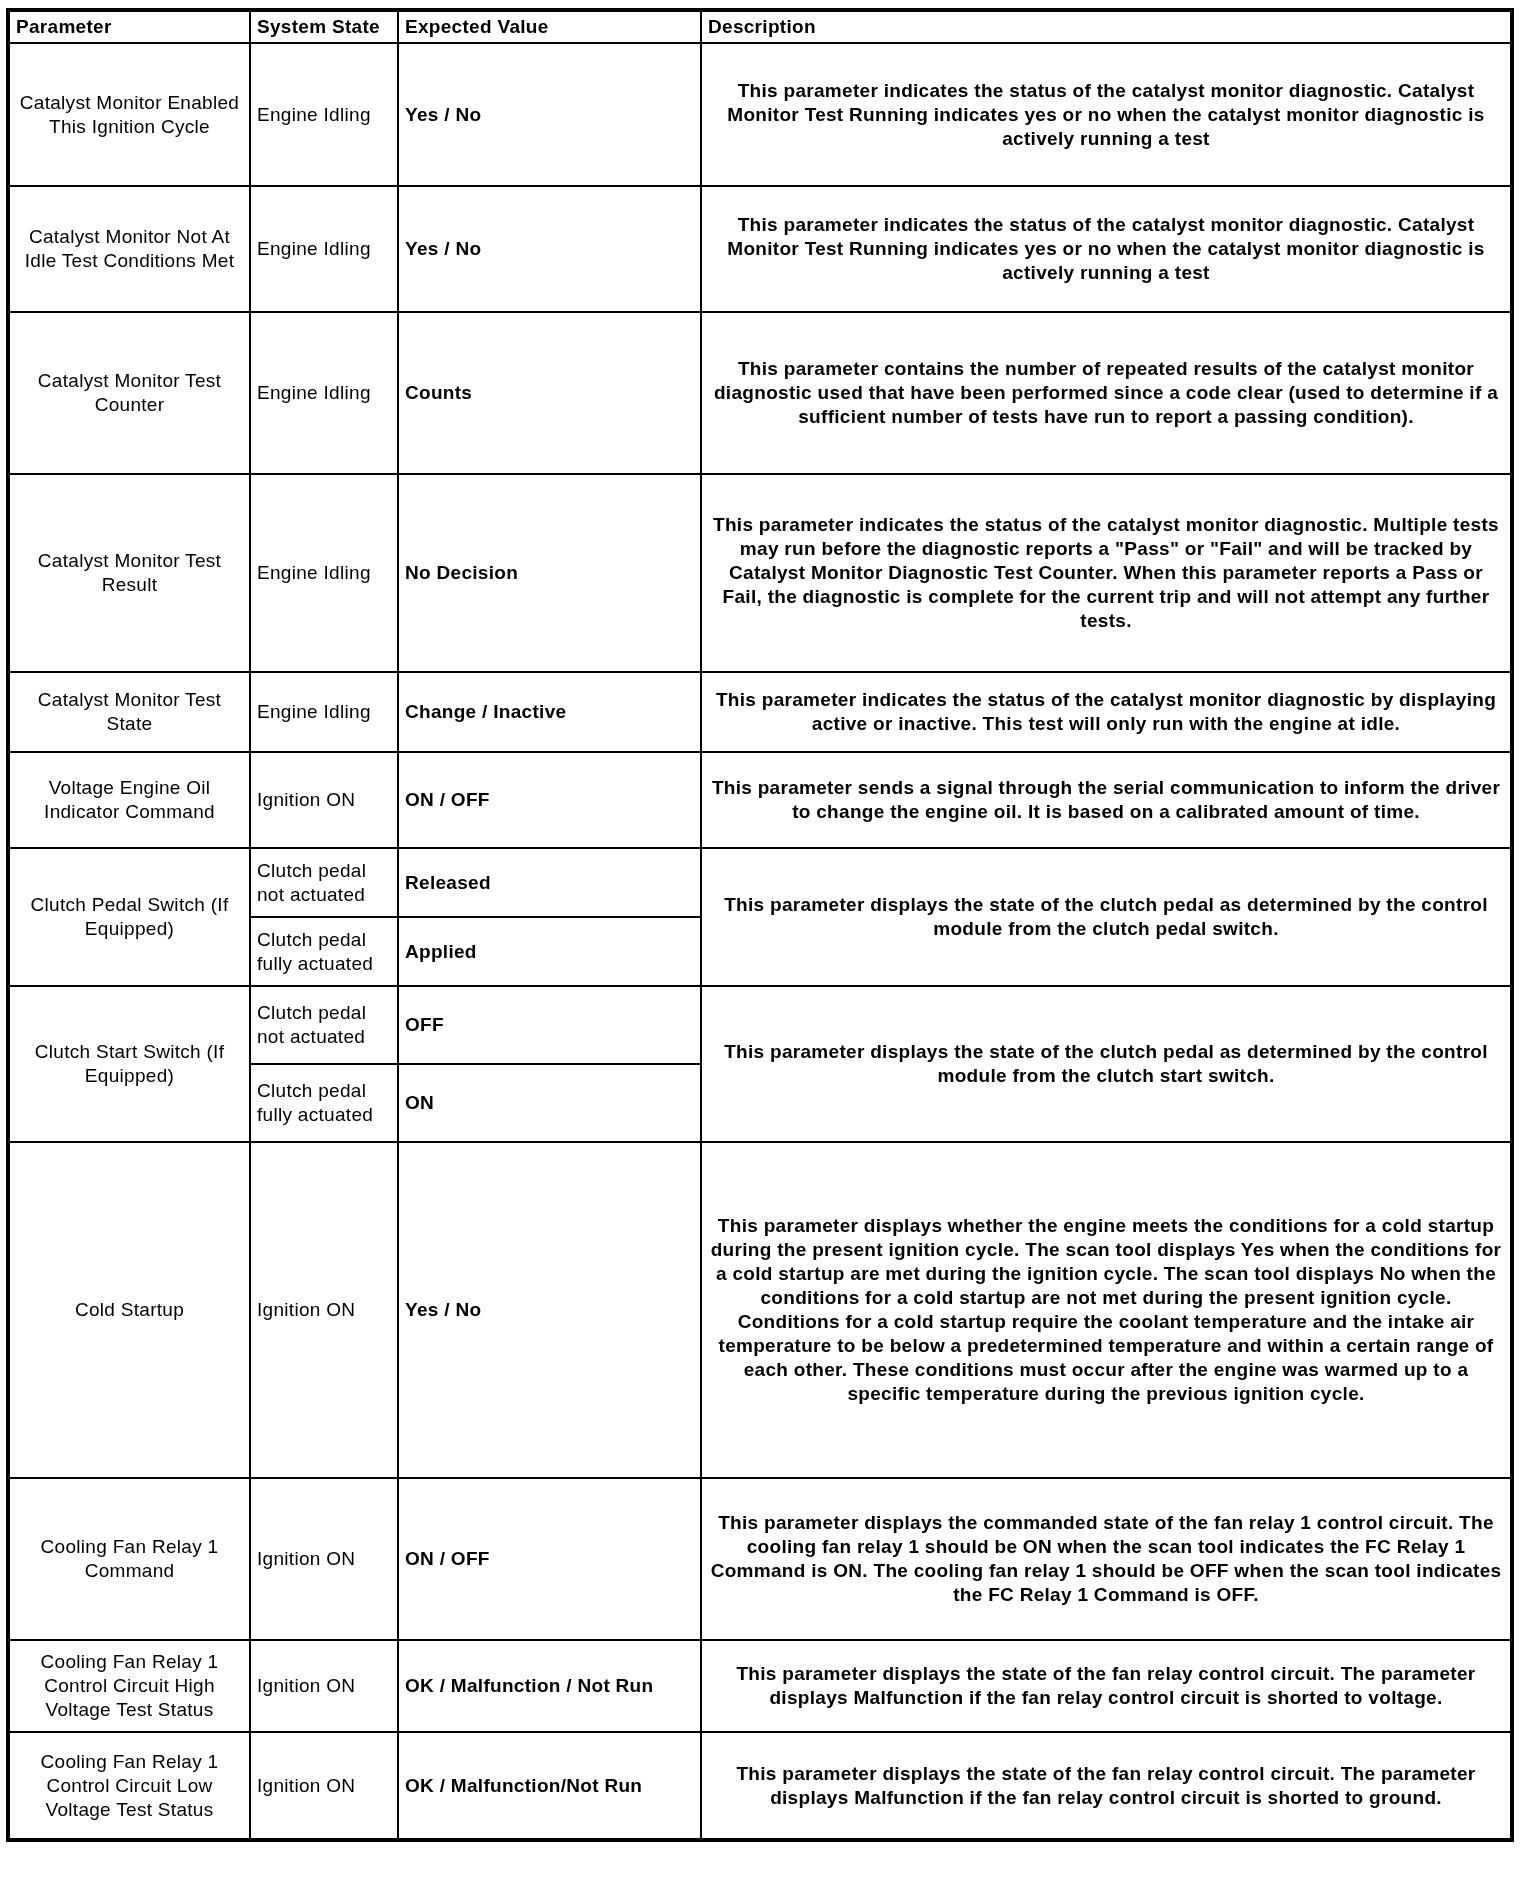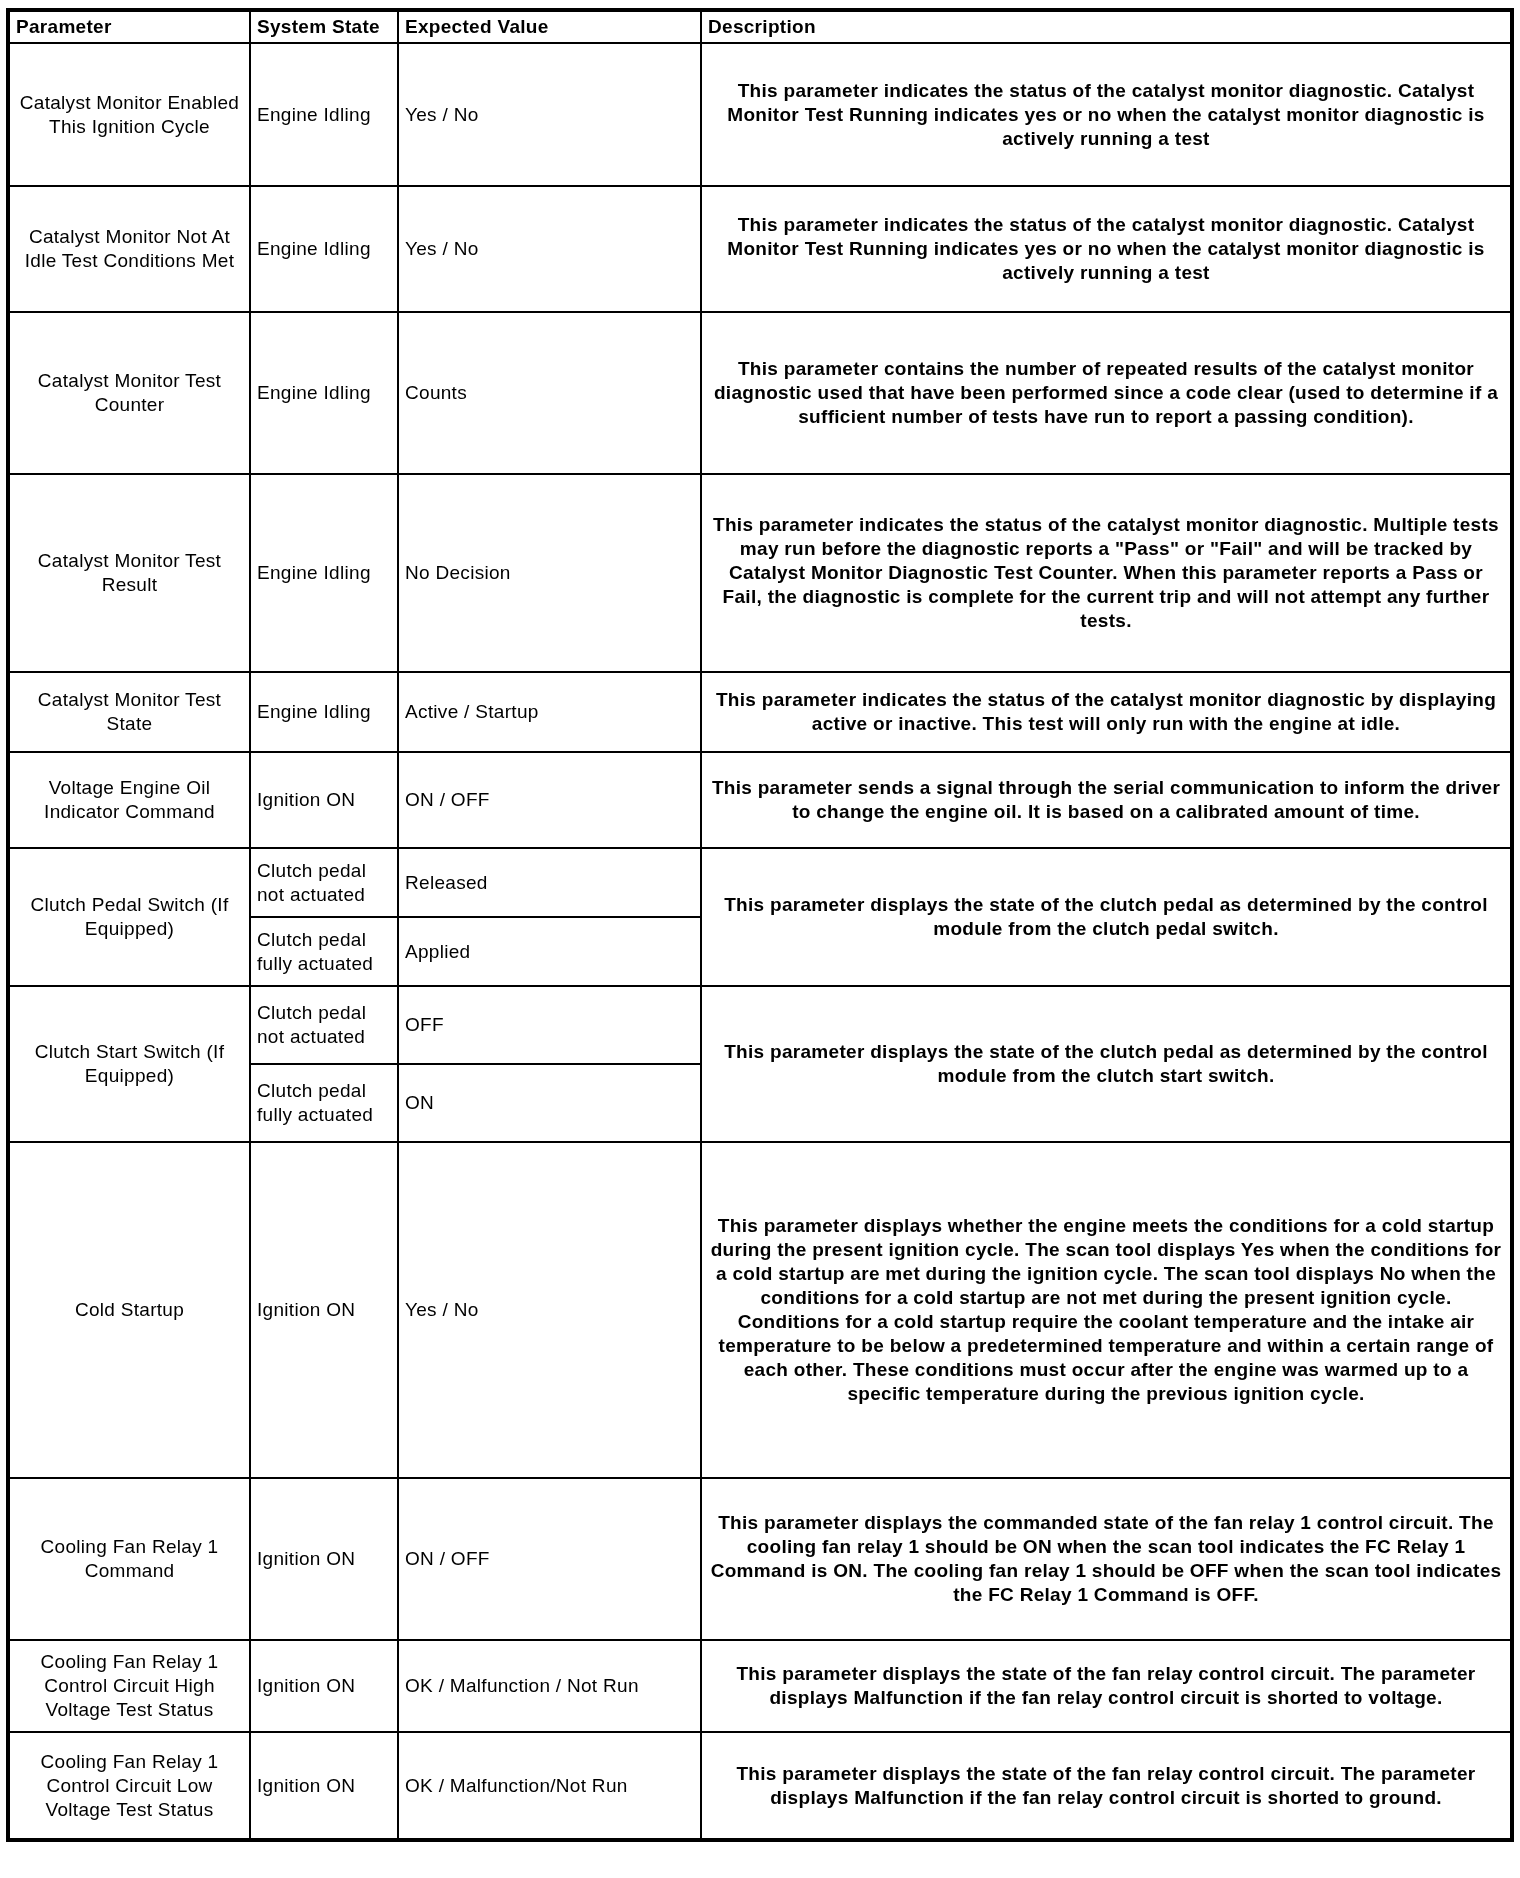--- a/index.html
+++ b/index.html
@@ -35,21 +35,21 @@
     font-weight: bold;
     text-align: left;
     height: 26px;
     padding: 2px 6px;
   }
   table.param-table th.col-expected {
     text-align: left;
   }
   td.param-cell   { text-align: center; }
   td.state-cell   { text-align: left; }
-  td.value-cell   { text-align: left; }
+  td.value-cell   { text-align: left; font-weight: bold; }
   td.desc-cell    { text-align: center; padding-left: 8px; font-weight: bold; }
 
   
   tbody tr:nth-child(1)  { height: 143px; }
   tbody tr:nth-child(2)  { height: 126px; }
   tbody tr:nth-child(3)  { height: 162px; }
   tbody tr:nth-child(4)  { height: 198px; }
   tbody tr:nth-child(5)  { height: 80px; }
   tbody tr:nth-child(6)  { height: 96px;  }
   tbody tr:nth-child(7)  { height: 69px;  }
@@ -101,21 +101,21 @@
         </tr>
         <tr>
           <td class="param-cell">Catalyst Monitor Test Result</td>
           <td class="state-cell">Engine Idling</td>
           <td class="value-cell">No Decision</td>
           <td class="desc-cell">This parameter indicates the status of the catalyst monitor diagnostic. Multiple tests may run before the diagnostic reports a "Pass" or "Fail" and will be tracked by Catalyst Monitor Diagnostic Test Counter. When this parameter reports a Pass or Fail, the diagnostic is complete for the current trip and will not attempt any further tests.</td>
         </tr>
         <tr>
           <td class="param-cell">Catalyst Monitor Test State</td>
           <td class="state-cell">Engine Idling</td>
-          <td class="value-cell">Active / Startup</td>
+          <td class="value-cell">Change / Inactive</td>
           <td class="desc-cell">This parameter indicates the status of the catalyst monitor diagnostic by displaying active or inactive. This test will only run with the engine at idle.</td>
         </tr>
         <tr>
           <td class="param-cell">Voltage Engine Oil Indicator Command</td>
           <td class="state-cell">Ignition ON</td>
           <td class="value-cell">ON / OFF</td>
           <td class="desc-cell">This parameter sends a signal through the serial communication to inform the driver to change the engine oil. It is based on a calibrated amount of time.</td>
         </tr>
         <tr>
           <td class="param-cell" rowspan="2">Clutch Pedal Switch (If Equipped)</td>

